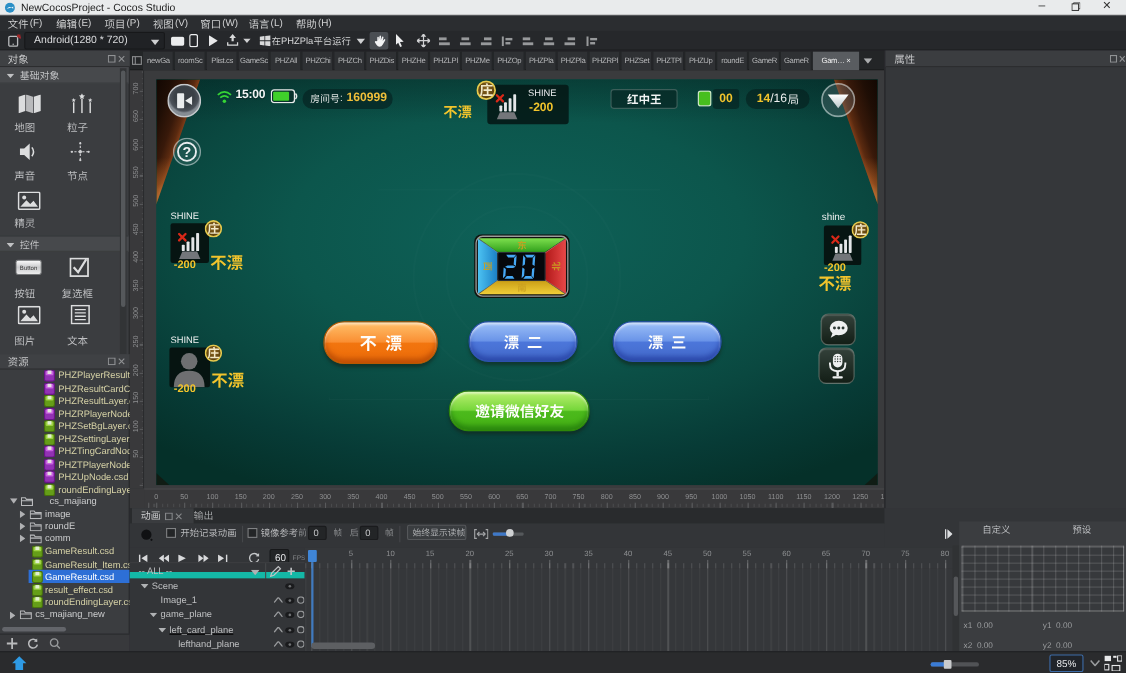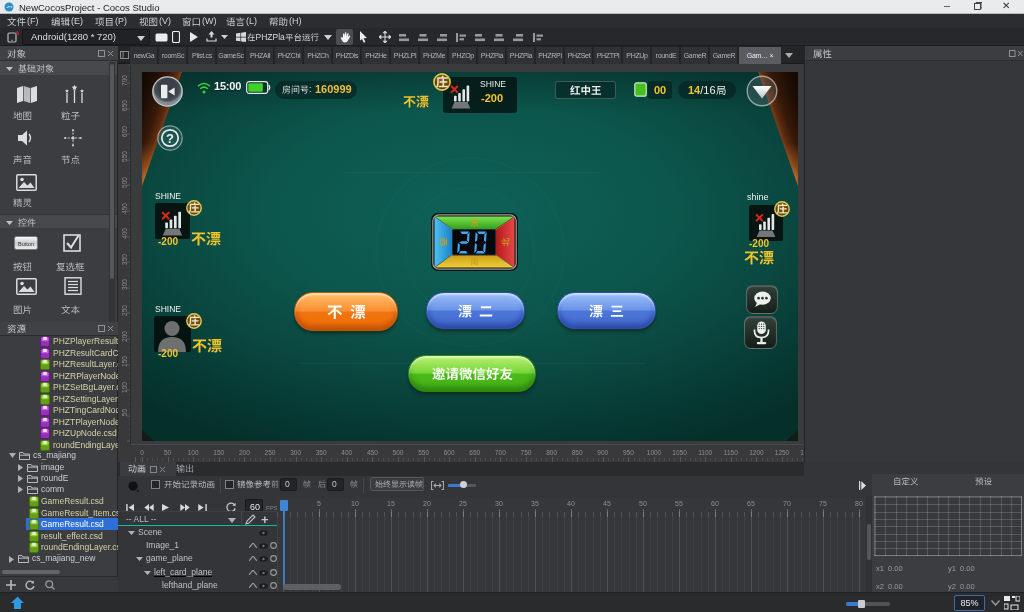--- a/index.html
+++ b/index.html
@@ -703,21 +703,21 @@
           <svg width="7" height="5" viewBox="0 0 7 5">
             <path d="M0 0 L7 0 L3.5 5 Z" fill="#b0b1b3"></path>
           </svg>
         </div>
         <div style="position:absolute;left:19px;top:115.0px;">
           <svg width="11" height="9" viewBox="0 0 11 9">
             <path d="M0.5 1.5 L4 1.5 L5 3 L10.5 3 L10.5 8.5 L0.5 8.5 Z" fill="none" stroke="#b9babc" stroke-width="1"></path>
             <line x1="0.5" y1="4.2" x2="10.5" y2="4.2" stroke="#b9babc" stroke-width="1"></line>
           </svg>
         </div>
-        <div style="position:absolute;left:33px;top:115.0px;"><span class="t" style="font-size:8.5px;color:#cccdce">cs_majiang</span></div>
+        <div style="position:absolute;left:21px;top:115.0px;padding-left:24px;"><span class="t" style="font-size:8.5px;color:#cccdce">cs_majiang</span></div>
         <div style="position:absolute;left:18px;top:127.5px;">
           <svg width="5" height="7" viewBox="0 0 5 7">
             <path d="M0 0 L5 3.5 L0 7 Z" fill="#b0b1b3"></path>
           </svg>
         </div>
         <div style="position:absolute;left:27px;top:126.5px;">
           <svg width="11" height="9" viewBox="0 0 11 9">
             <path d="M0.5 1.5 L4 1.5 L5 3 L10.5 3 L10.5 8.5 L0.5 8.5 Z" fill="none" stroke="#b9babc" stroke-width="1"></path>
             <line x1="0.5" y1="4.2" x2="10.5" y2="4.2" stroke="#b9babc" stroke-width="1"></line>
           </svg>
@@ -1455,21 +1455,21 @@
             <path d="M11.5 1 L11.5 4.8 L7.8 4.3 Z" fill="#c4c6c8"></path>
           </svg>
         </div>
         <div style="left:127px;top:1px;width:18px;height:15px;background:#232527;border:1px solid #17181a;border-radius:2px">
           <div style="position:static;width:18px;height:15px;display:flex;align-items:center;justify-content:center">
             <span style="font-size:9px;color:#e6e7e9">60</span>
           </div>
         </div>
         <div style="position:absolute;left:148px;top:7px;"><span style="font-size:6px;color:#85878a">FPS</span></div>
       </div>
-      <div style="left:0;top:49px;width:159px;height:15px;background:#333538;border-top:1px solid #3c3e41;border-bottom:1px solid #14b8a6">
+      <div style="left:0;top:49px;width:159px;height:15px;background:#333538;border-top:1px solid #3c3e41;border-bottom:6px solid #14b8a6">
         <div style="position:absolute;left:8px;top:3px;"><span class="t" style="font-size:8.5px;color:#bcbdbf">-- ALL --</span></div>
         <div style="position:absolute;left:110px;top:6px;">
           <svg width="8" height="5" viewBox="0 0 8 5">
             <path d="M0 0 L8 0 L4 5 Z" fill="#b0b2b4"></path>
           </svg>
         </div>
         <div style="left:123px;top:0;width:1px;height:15px;background:#45474a"></div>
         <div style="position:absolute;left:127px;top:2px;">
           <svg width="11" height="11" viewBox="0 0 11 11">
             <path d="M1 10 L2 7 L8 1 L10 3 L4 9 Z" fill="none" stroke="#c0c2c4" stroke-width="1.1"></path>

